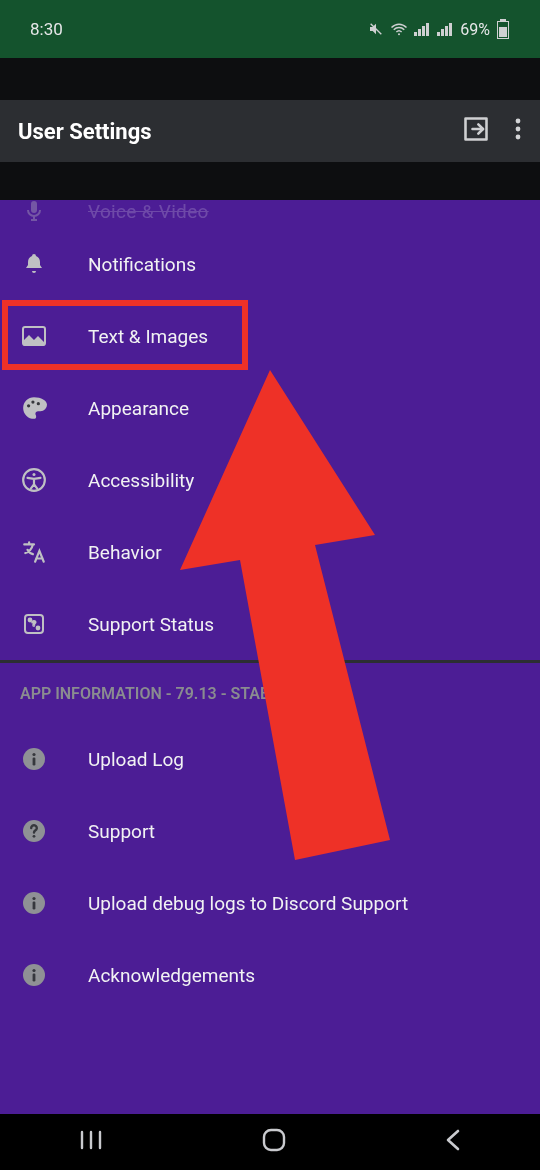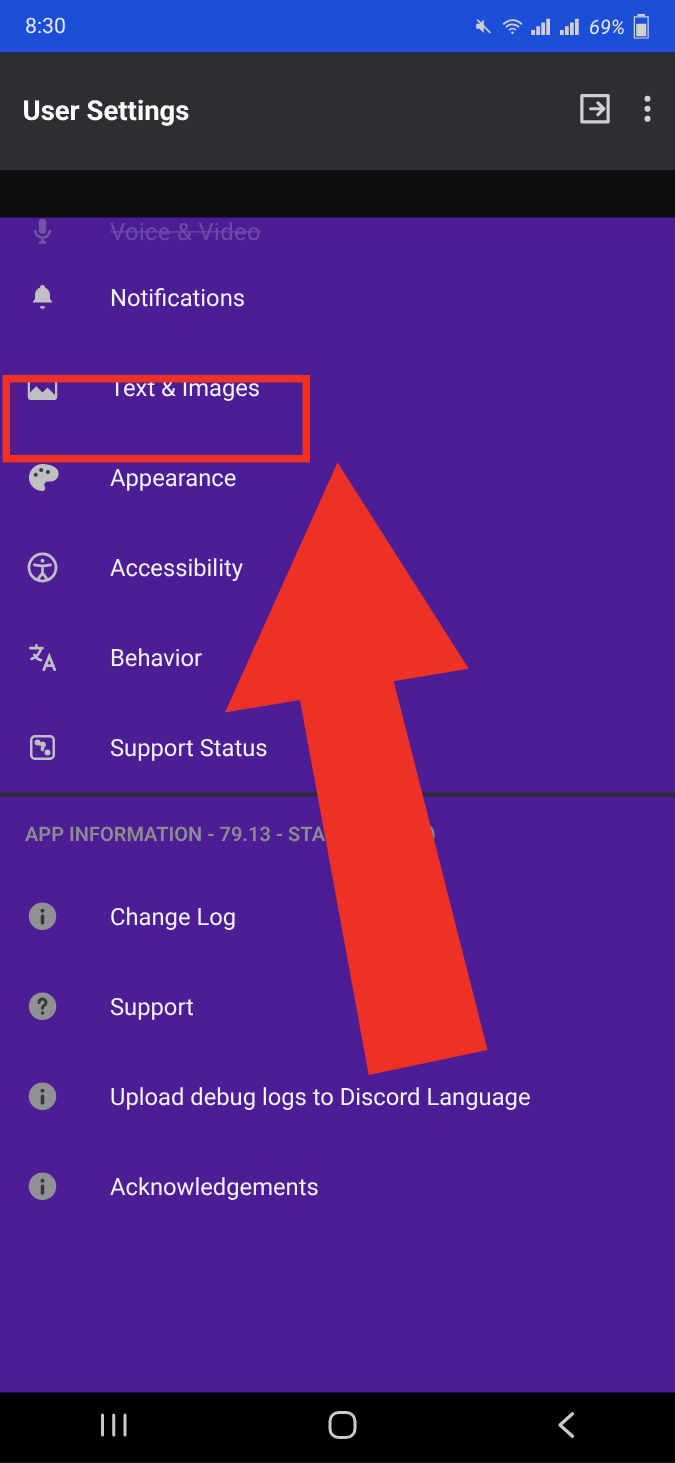--- a/index.html
+++ b/index.html
@@ -1,20 +1,20 @@
 <!DOCTYPE html>
 <html><head>
 <meta charset="utf-8">
 <style>
   html,body{margin:0;padding:0;font-family:-apple-system,Roboto,Helvetica,Arial,sans-serif;background:#0d0e10;color:#e6e7e8;}
   body{width:540px;height:1170px;overflow:hidden;position:relative;}
-  .status-bar{height:42px;display:flex;align-items:center;justify-content:space-between;padding:0 20px;font-size:17px;color:#e6e7e8;background:#1d4ed8;}
-  .status-right{display:flex;align-items:center;gap:6px;font-size:14px;font-style:italic;}
+  .status-bar{height:58px;display:flex;align-items:center;justify-content:space-between;padding:0 30px;font-size:17px;color:#e6e7e8;background:#14532d;}
+  .status-right{display:flex;align-items:center;gap:6px;font-size:14px;}
   .status-right svg{display:block;}
-  .app-header{height:62px;background:#2c2e32;display:flex;align-items:center;justify-content:space-between;padding:16px 18px;}
+  .app-header{height:62px;background:#2c2e32;display:flex;align-items:center;justify-content:space-between;padding:0 18px;margin-top:42px;}
   .app-title{font-size:22px;font-weight:700;color:#fff;}
   .header-actions{display:flex;align-items:center;gap:24px;color:#d3d4d6;}
   .settings-scroll{background:#4c1d95;height:994px;overflow:hidden;margin-top:38px;}
   .row{display:flex;align-items:center;height:72px;padding-left:20px;gap:40px;font-size:19px;color:#f1f2f3;}
   .row .ico{width:28px;height:28px;display:flex;align-items:center;justify-content:center;color:#bfc0c3;}
   .row.partial{height:34px;margin-top:-6px;}
   .section-header{height:60px;display:flex;align-items:center;padding-left:20px;font-size:16px;font-weight:600;color:#8a8c90;border-top:3px solid #2c2e32;}
   .highlight{position:absolute;border:6px solid #ee3127;box-sizing:border-box;}
   .arrow{position:absolute;pointer-events:none;}
   .tab-bar{height:58px;background:#2a2c2f;display:flex;align-items:center;justify-content:space-around;padding:0 10px;}
@@ -165,21 +165,21 @@
   <div class="section-header">APP INFORMATION - 79.13 - STABLE (79013)</div>
 
   <div class="row">
     <span class="ico">
       <svg width="24" height="24" viewBox="0 0 24 24" fill="#8f9195">
           <circle cx="12" cy="12" r="11"></circle>
           <circle cx="12" cy="7.5" r="1.6" fill="#36383d"></circle>
           <rect x="10.6" y="10.5" width="2.8" height="8" rx="1.2" fill="#36383d"></rect>
         </svg>
     </span>
-    <span>Change Log</span>
+    <span>Upload Log</span>
   </div>
 
   <div class="row">
     <span class="ico">
       <svg width="24" height="24" viewBox="0 0 24 24" fill="#8f9195">
           <circle cx="12" cy="12" r="11"></circle>
           <path d="M9.2 9a2.8 2.8 0 115.1 1.6c-.9.9-2.3 1.2-2.3 2.9" stroke="#36383d" stroke-width="2.4" fill="none" stroke-linecap="round"></path>
           <circle cx="12" cy="17.3" r="1.4" fill="#36383d"></circle>
         </svg>
     </span>
@@ -187,21 +187,21 @@
   </div>
 
   <div class="row">
     <span class="ico">
       <svg width="24" height="24" viewBox="0 0 24 24" fill="#8f9195">
           <circle cx="12" cy="12" r="11"></circle>
           <circle cx="12" cy="7.5" r="1.6" fill="#36383d"></circle>
           <rect x="10.6" y="10.5" width="2.8" height="8" rx="1.2" fill="#36383d"></rect>
         </svg>
     </span>
-    <span>Upload debug logs to Discord Language</span>
+    <span>Upload debug logs to Discord Support</span>
   </div>
 
   <div class="row">
     <span class="ico">
       <svg width="24" height="24" viewBox="0 0 24 24" fill="#8f9195">
           <circle cx="12" cy="12" r="11"></circle>
           <circle cx="12" cy="7.5" r="1.6" fill="#36383d"></circle>
           <rect x="10.6" y="10.5" width="2.8" height="8" rx="1.2" fill="#36383d"></rect>
         </svg>
     </span>

